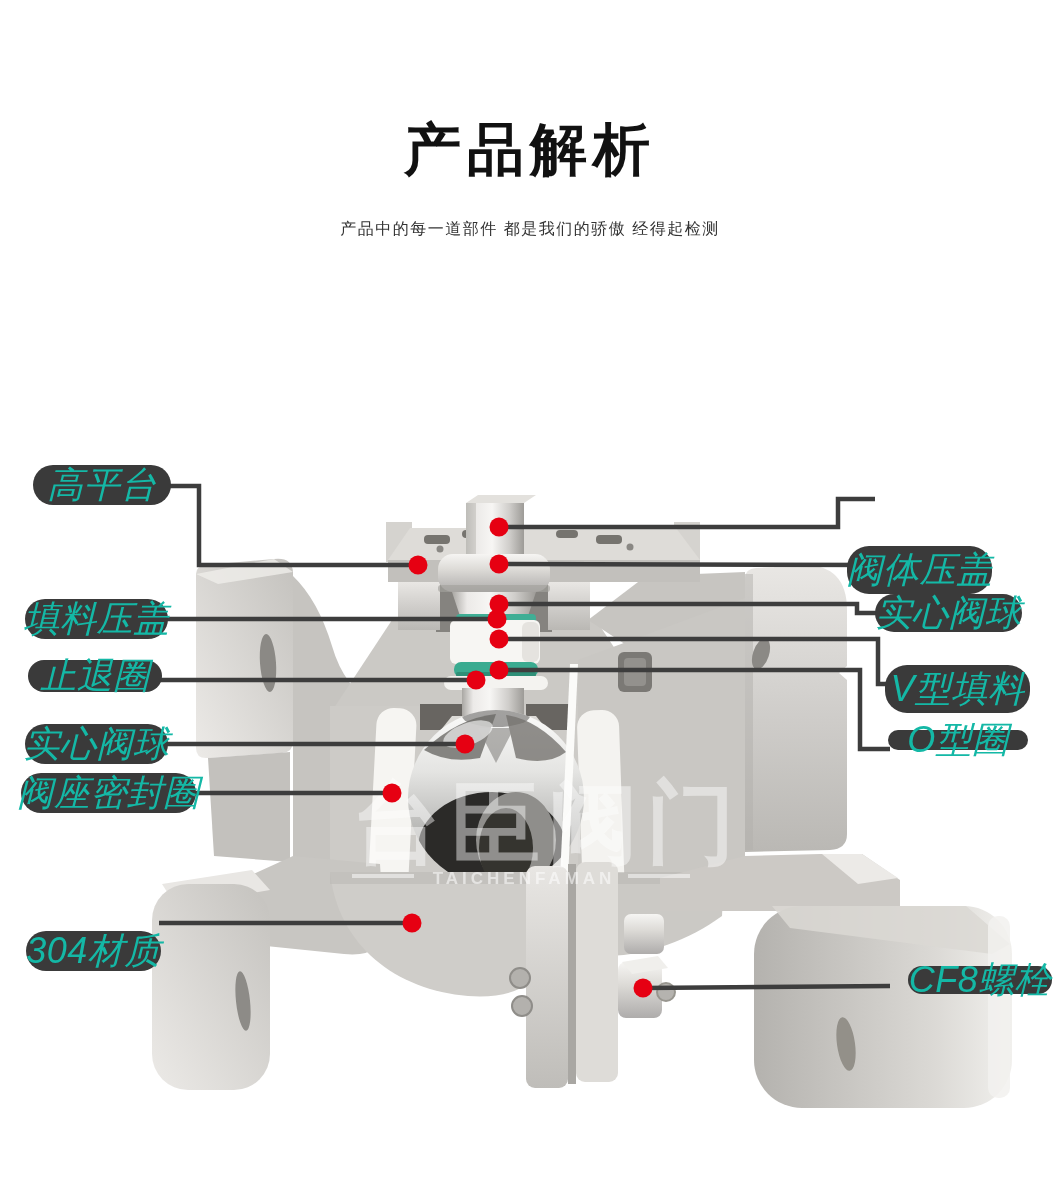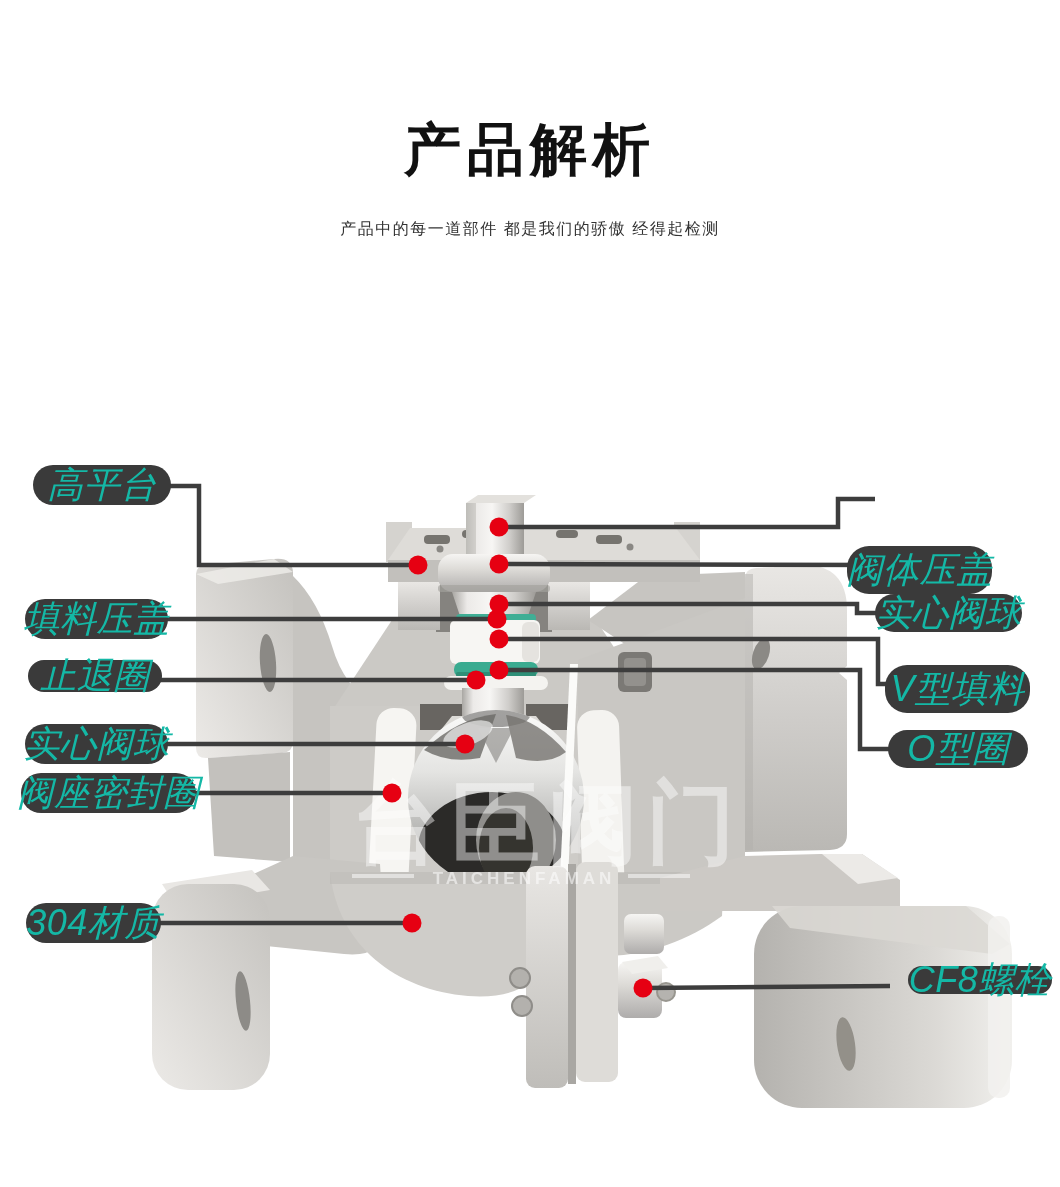--- a/index.html
+++ b/index.html
@@ -224,21 +224,21 @@
       <circle cx="499" cy="654" r="9.5"></circle>
       <circle cx="643" cy="972" r="9.5"></circle>
     </g>
   </svg>
 
   <div class="pill" style="left:33px;top:449px;width:138px;height:40px;">高平台</div>
   <div class="pill" style="left:25px;top:583px;width:143px;height:40px;">填料压盖</div>
   <div class="pill" style="left:28px;top:644px;width:134px;height:32px;">止退圈</div>
   <div class="pill" style="left:25px;top:708px;width:143px;height:40px;">实心阀球</div>
   <div class="pill" style="left:21px;top:757px;width:175px;height:40px;">阀座密封圈</div>
-  <div class="pill" style="left:26px;top:887px;width:135px;height:40px;">304材质</div>
+  <div class="pill" style="left:26px;top:915px;width:135px;height:40px;">304材质</div>
 
   <div class="pill" style="left:847px;top:530px;width:145px;height:48px;">阀体压盖</div>
   <div class="pill" style="left:875px;top:578px;width:147px;height:38px;">实心阀球</div>
   <div class="pill" style="left:885px;top:649px;width:145px;height:48px;">V型填料</div>
-  <div class="pill" style="left:888px;top:714px;width:140px;height:38px;">O型圈</div>
+  <div class="pill" style="left:888px;top:714px;width:140px;height:20px;">O型圈</div>
   <div class="pill" style="left:908px;top:950px;width:144px;height:28px;">CF8螺栓</div>
 
 </div>
 
 </body></html>

